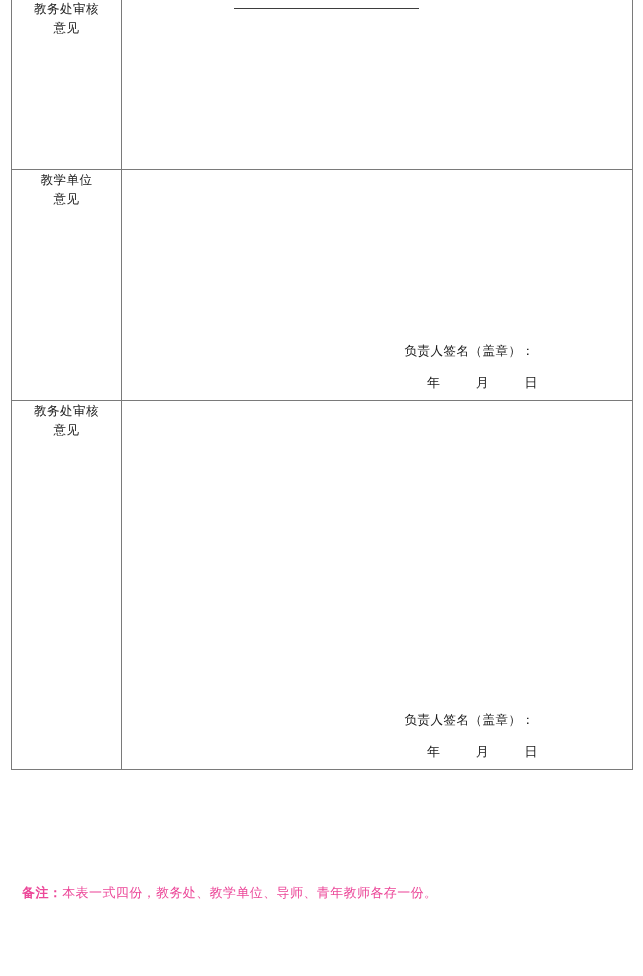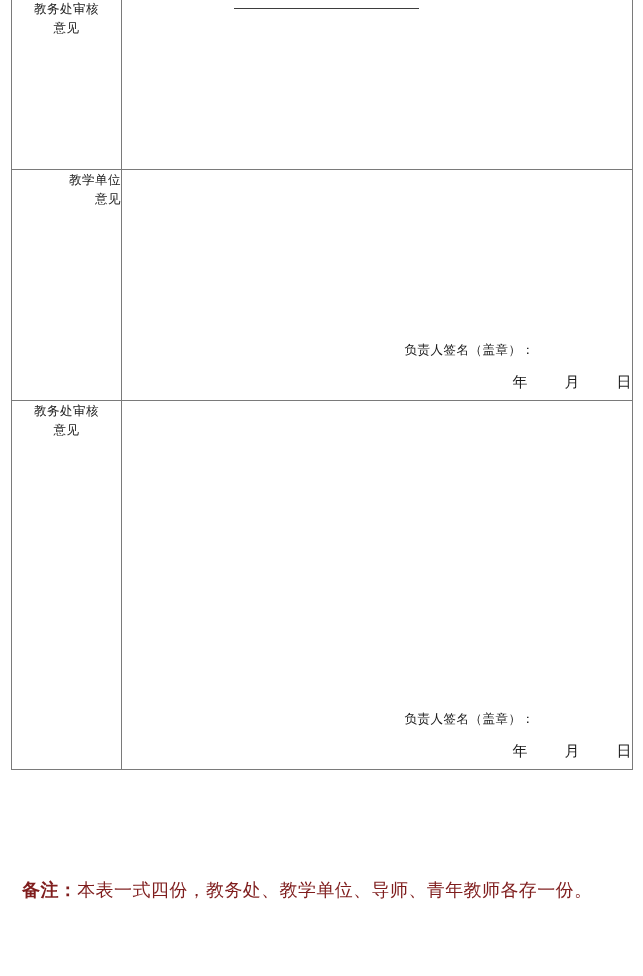--- a/index.html
+++ b/index.html
@@ -67,47 +67,47 @@
   }
   .sig-line {
     font-size: 12.5px;
     letter-spacing: 0.5px;
     text-align: center;
     padding-left: 185px;
     margin-bottom: 14px;
     white-space: nowrap;
   }
   .date-line {
-    font-size: 15px;
+    font-size: 13px;
     letter-spacing: 0.5px;
-    text-align: right;
+    text-align: left;
     padding-left: 305px;
     white-space: nowrap;
   }
   .date-line span { display: inline-block; }
   .date-gap { width: 26px; }
 
   
   .top-rule {
     position: absolute;
     left: 234px;
     top: 8px;
     width: 185px;
     height: 0;
     border-bottom: 1px solid #3d3d3d;
   }
 
   .footnote {
     position: absolute;
     left: 22px;
     bottom: 14px;
-    font-size: 18px;
+    font-size: 13px;
     letter-spacing: 0.4px;
     white-space: nowrap;
-    color: #7f1d1d;
+    color: #ec4899;
   }
   .footnote b { font-weight: bold; }
 </style>
 </head>
 <body>
 
 <div class="page">
 
   <div class="top-rule"></div>
 
@@ -122,21 +122,21 @@
         <td class="label-cell" style="height:170px;">
           <span class="lbl-line">教务处审核</span>
           <span class="lbl-line">意见</span>
         </td>
         <td class="content-cell" style="height:170px;">
           <div></div>
         </td>
       </tr>
 
       <tr>
-        <td class="label-cell" style="height:230px;text-align:right;">
+        <td class="label-cell" style="height:230px;">
           <span class="lbl-line">教学单位</span>
           <span class="lbl-line">意见</span>
         </td>
         <td class="content-cell" style="height:230px;">
           <div class="sig-block">
             <div class="sig-line">负责人签名（盖章）：</div>
             <div class="date-line">
               <span>年</span>
               <span class="date-gap"></span>
               <span>月</span>

